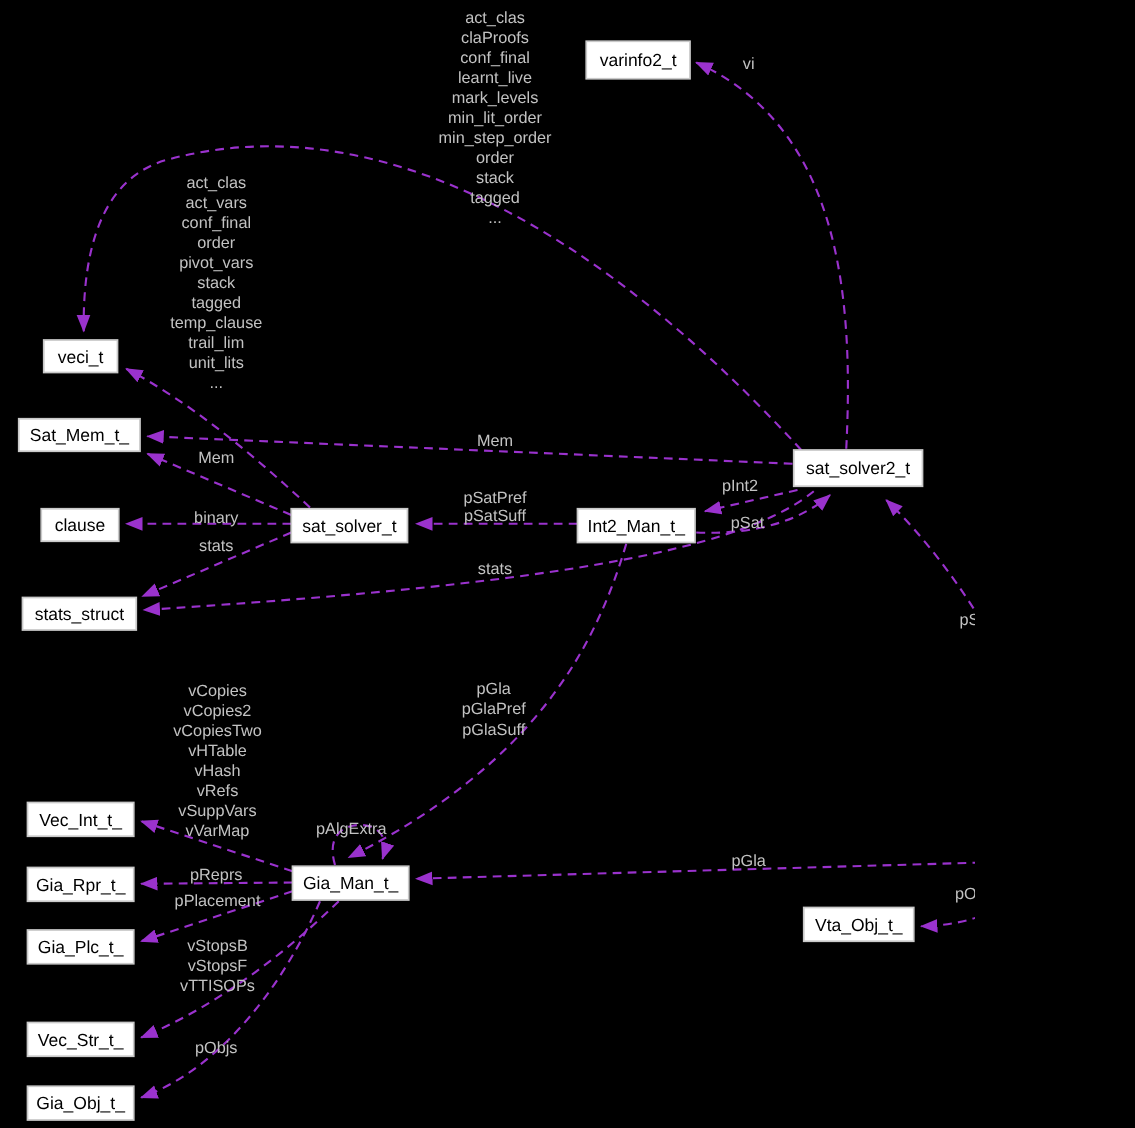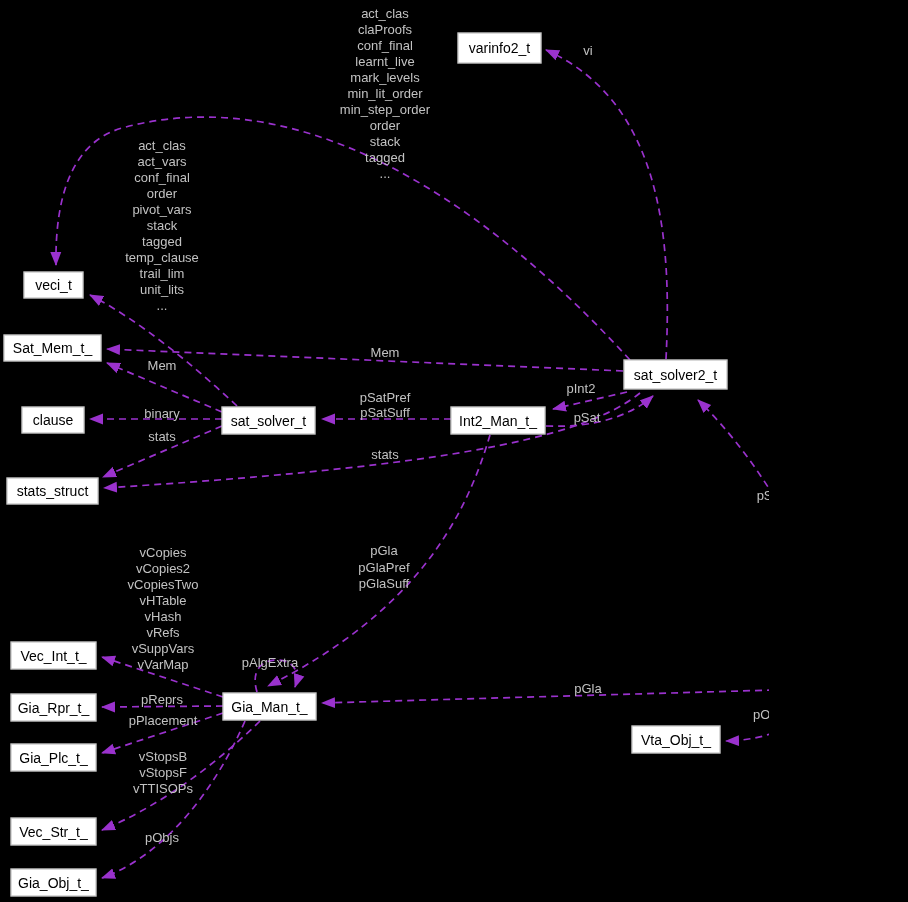--- a/index.html
+++ b/index.html
@@ -1,16 +1,16 @@
 <!DOCTYPE html>
 <html><head>
 <meta charset="utf-8">
 <style>
   html,body{margin:0;padding:0;background:#000;}
-  #stage{position:relative;width:769px;height:902px;background:#000;overflow:hidden;}
+  #stage{position:relative;width:769px;height:902px;background:#000;overflow:hidden;margin-left:11px;}
   svg{display:block;}
   .edge{fill:none;stroke-width:1.7;stroke-dasharray:7,5;}
   .node-rect{stroke-width:1.4;}
   .node-label{font-family:"Liberation Sans","DejaVu Sans",sans-serif;font-size:14px;text-anchor:middle;}
   .edge-label{font-family:"Liberation Sans","DejaVu Sans",sans-serif;font-size:13px;text-anchor:middle;}
 </style>
 </head>
 <body>
 
 <div id="stage" style="background: rgb(0, 0, 0);">

